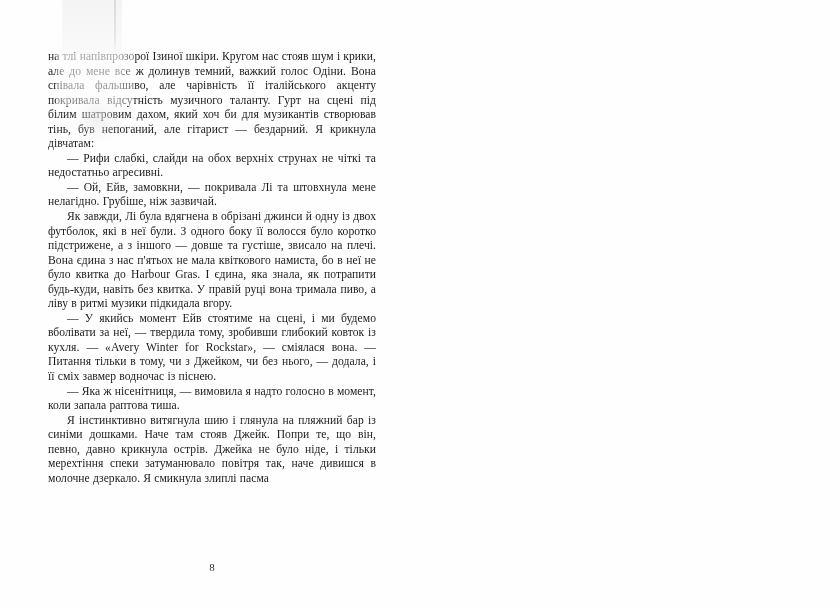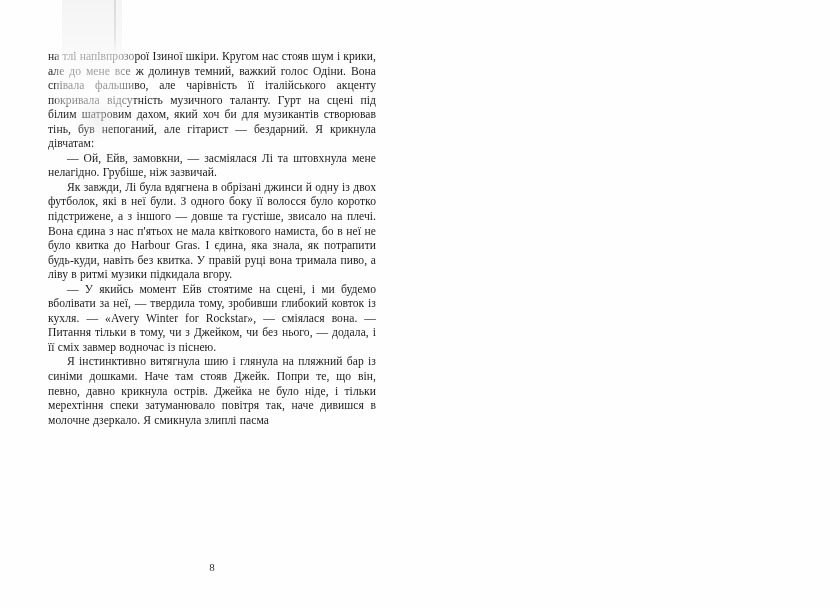--- a/index.html
+++ b/index.html
@@ -111,23 +111,25 @@
 </head>
 <body>
 
 <div class="scan-page">
 
   <div class="spread">
 
     <div class="page page-left">
       <div class="text-column">
         <p class="para cont">на тлі напівпрозорої Ізиної шкіри. Кругом нас стояв шум і крики, але до мене все ж долинув темний, важкий голос Одіни. Вона співала фальшиво, але чарівність її італійського акценту покривала відсутність музичного таланту. Гурт на сцені під білим шатровим дахом, який хоч би для музикантів створював тінь, був непоганий, але гітарист — бездарний. Я крикнула дівчатам:</p>
-        <p class="para">— Ой, Ейв, замовкни, — засміялася Лі та штовхнула мене нелагідно. Грубіше, ніж зазвичай.</p>
+        <p class="para">— Рифи слабкі, слайди на обох верхніх струнах не чіткі та недостатньо агресивні.</p>
+        <p class="para">— Ой, Ейв, замовкни, — покривала Лі та штовхнула мене нелагідно. Грубіше, ніж зазвичай.</p>
         <p class="para">Як завжди, Лі була вдягнена в обрізані джинси й одну із двох футболок, які в неї були. З одного боку її волосся було коротко підстрижене, а з іншого — довше та густіше, звисало на плечі. Вона єдина з нас п'ятьох не мала квіткового намиста, бо в неї не було квитка до Harbour Gras. І єдина, яка знала, як потрапити будь-куди, навіть без квитка. У правій руці вона тримала пиво, а ліву в ритмі музики підкидала вгору.</p>
         <p class="para">— У якийсь момент Ейв стоятиме на сцені, і ми будемо вболівати за неї, — твердила тому, зробивши глибокий ковток із кухля. — «Avery Winter for Rockstar», — сміялася вона. — Питання тільки в тому, чи з Джейком, чи без нього, — додала, і її сміх завмер водночас із піснею.</p>
+        <p class="para">— Яка ж нісенітниця, — вимовила я надто голосно в момент, коли запала раптова тиша.</p>
         <p class="para">Я інстинктивно витягнула шию і глянула на пляжний бар із синіми дошками. Наче там стояв Джейк. Попри те, що він, певно, давно крикнула острів. Джейка не було ніде, і тільки мерехтіння спеки затуманювало повітря так, наче дивишся в молочне дзеркало. Я смикнула злиплі пасма</p>
       </div>
       <div class="folio">8</div>
     </div>
 
     <div class="page page-right">
       
       
     </div>
 

